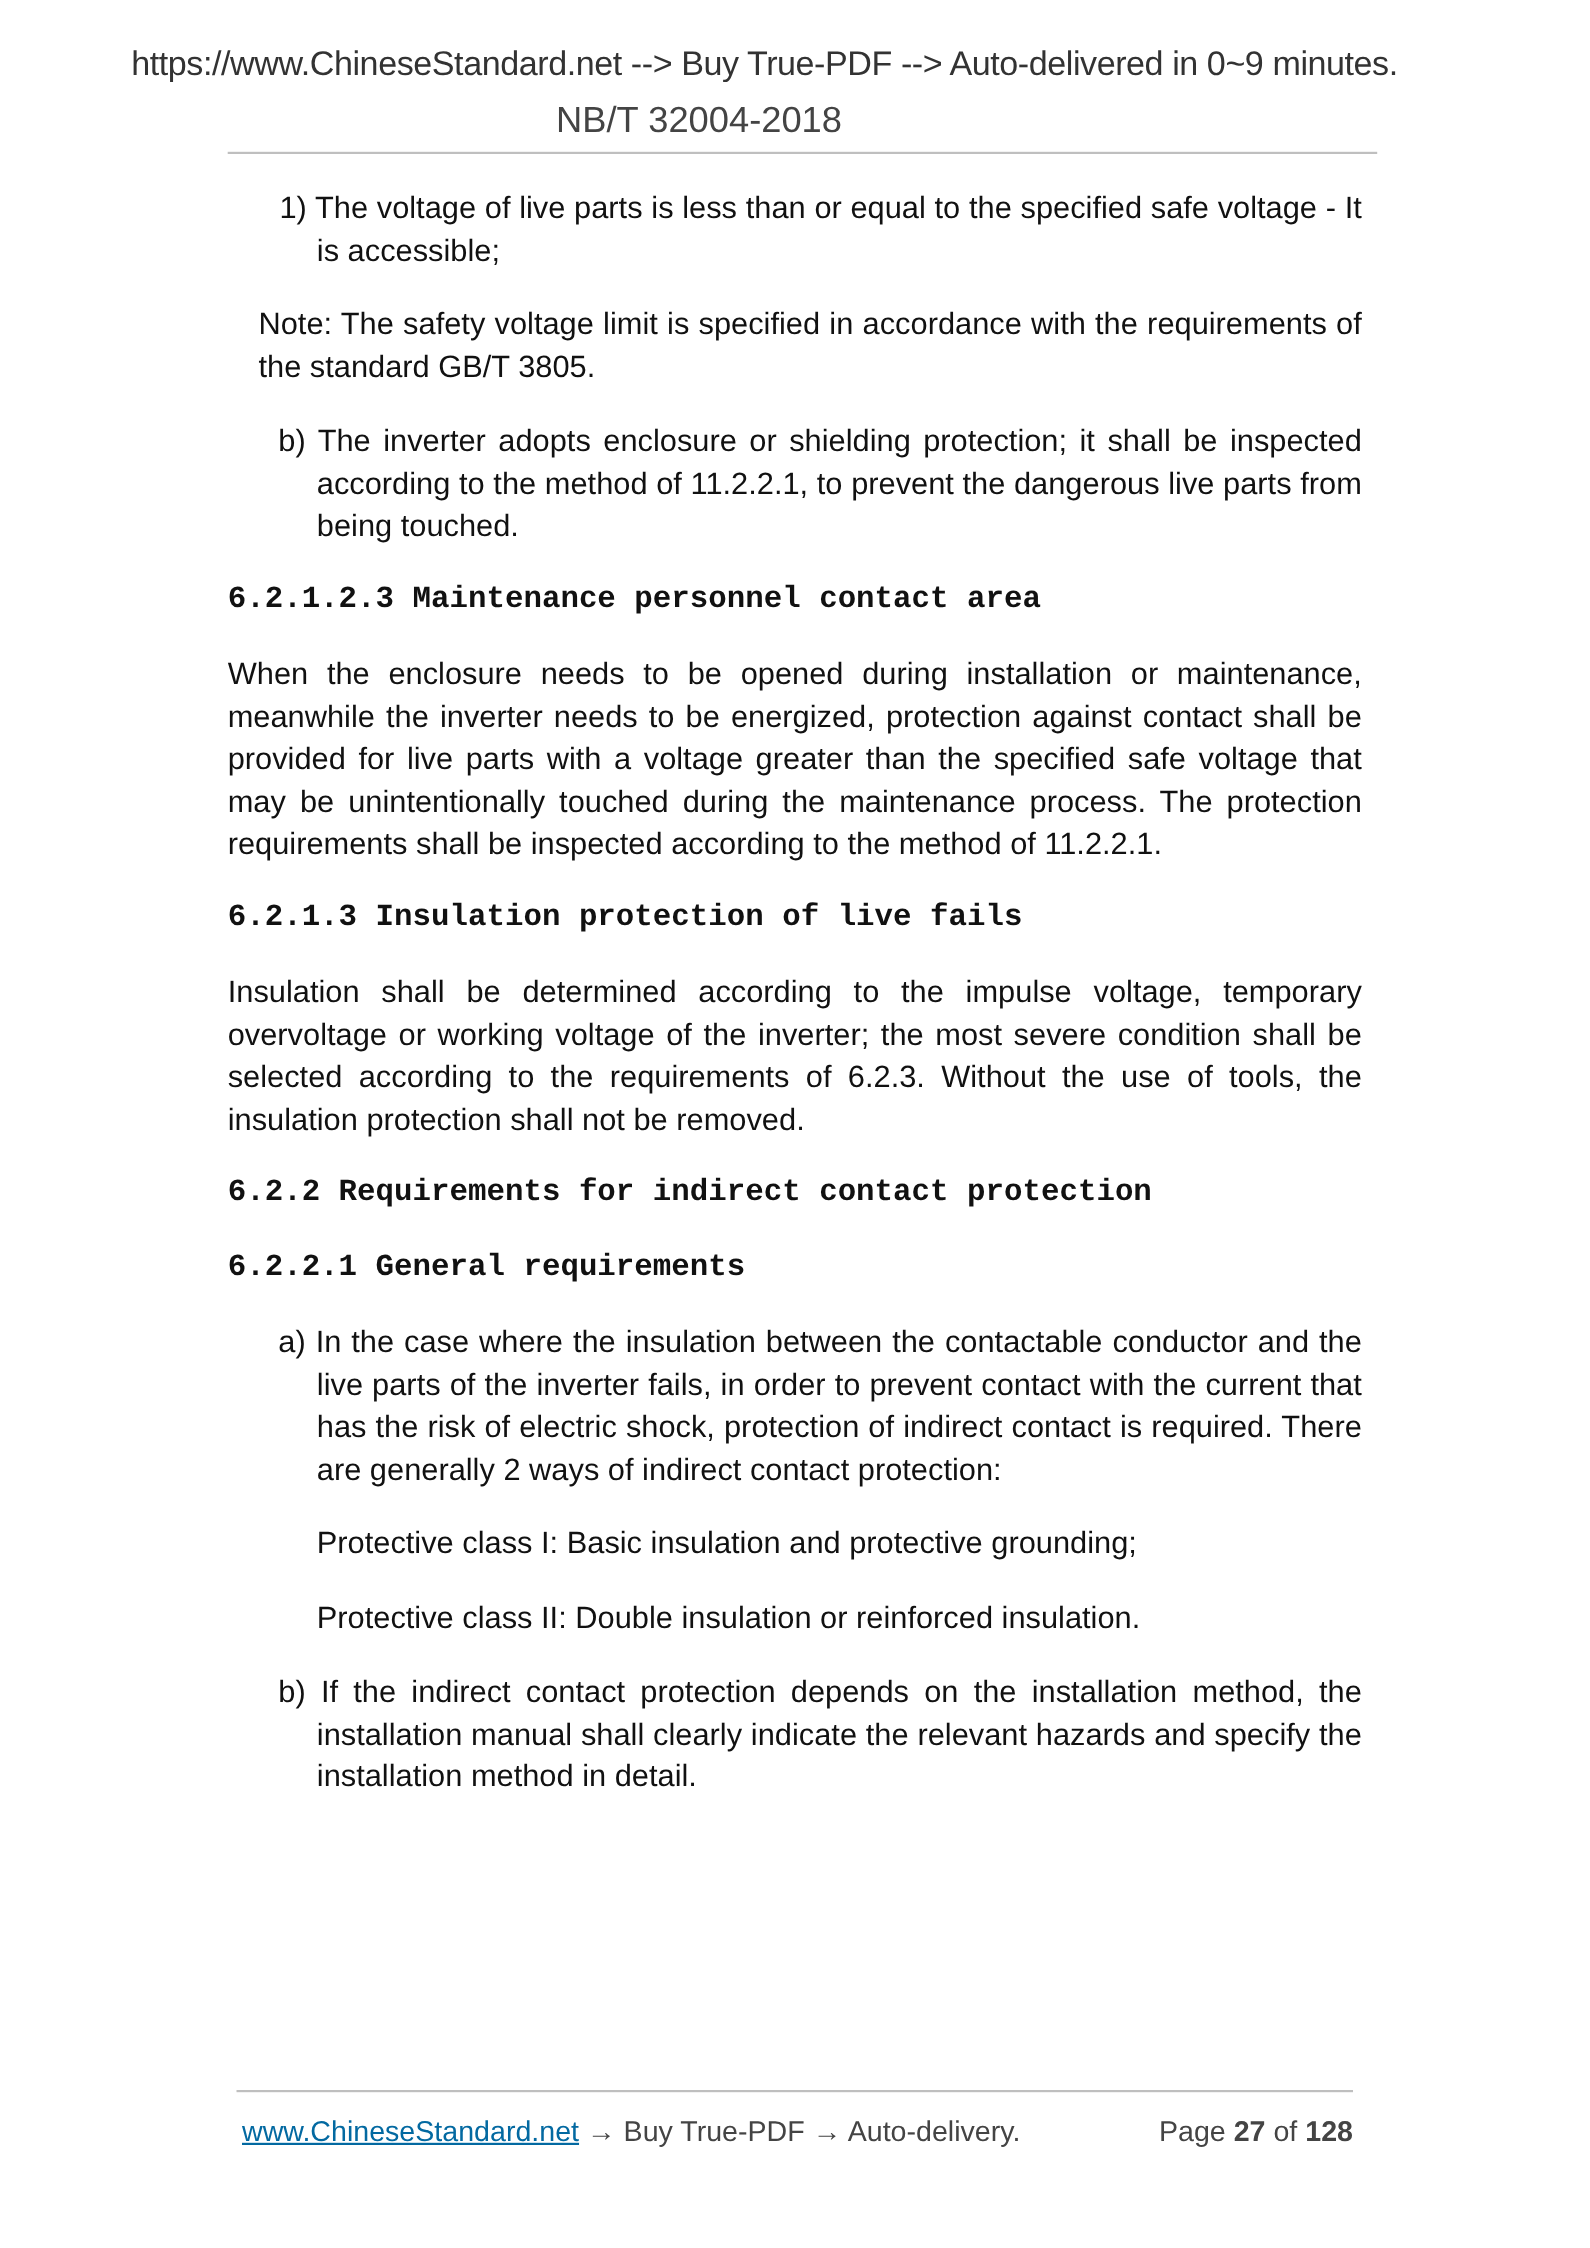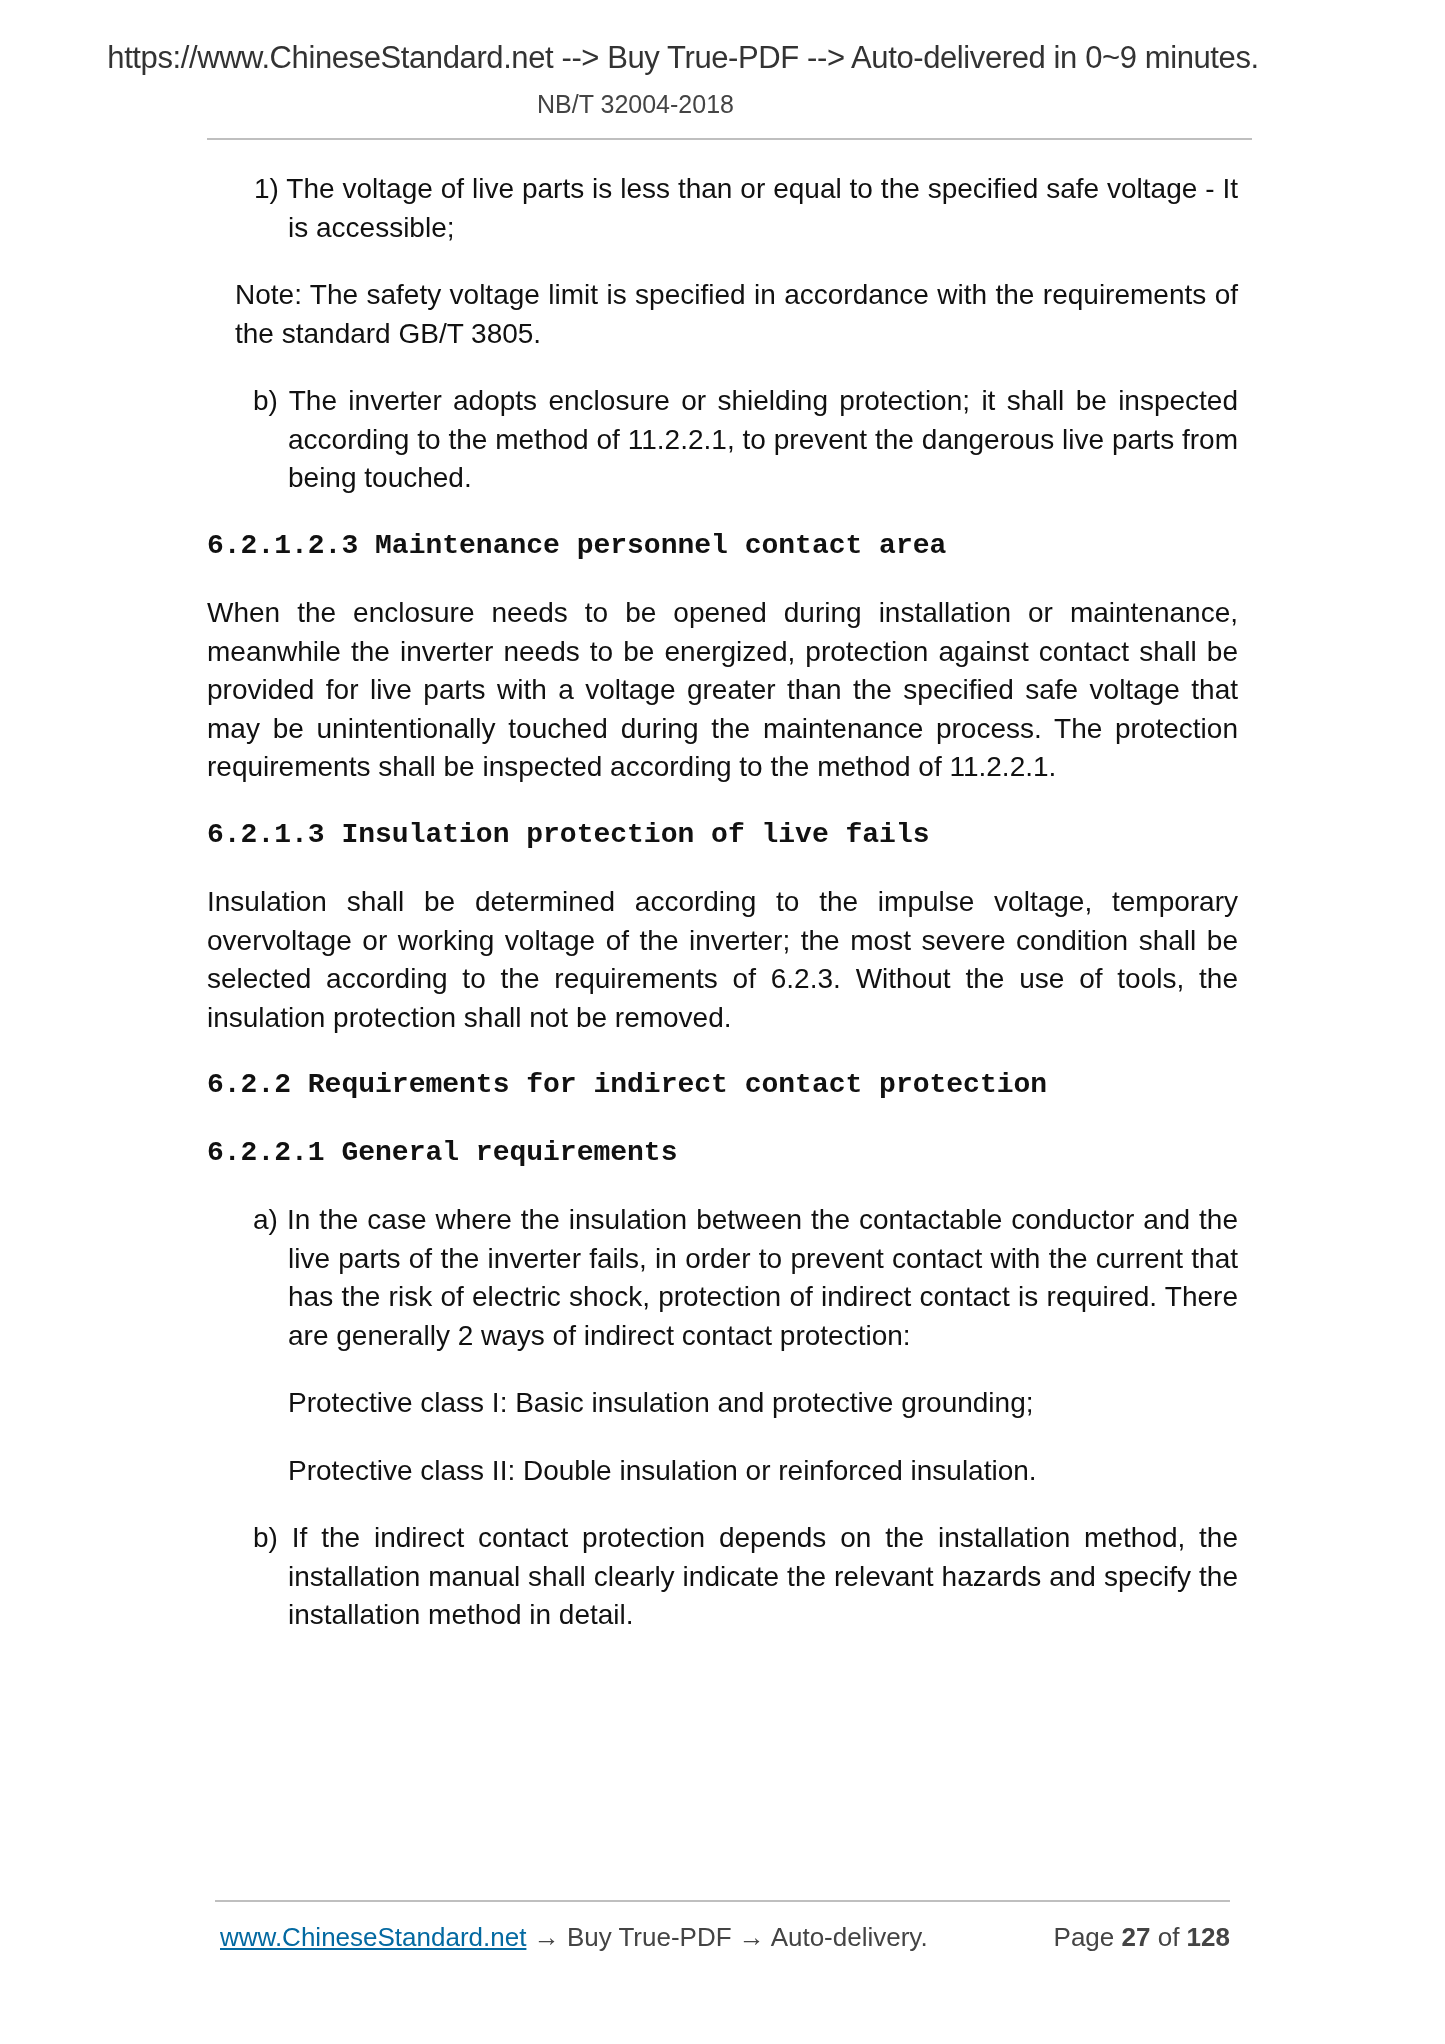--- a/index.html
+++ b/index.html
@@ -2,25 +2,25 @@
 <html><head>
 <meta charset="utf-8">
 <style>
   html, body { margin: 0; padding: 0; background: #ffffff; }
   body {
     width: 1445px; height: 2044px; position: relative; overflow: hidden;
     font-family: "Liberation Sans", sans-serif; color: #111111;
   }
   .hdr-url {
     position: absolute; top: 40px; left: 0; width: 1366px; text-align: center;
-    font-size: 31px; color: #333333; letter-spacing: -0.4px;
+    font-size: 31px; color: #333333; letter-spacing: -0.4px; padding-left: 12px;
   }
   .hdr-std {
     position: absolute; top: 90px; left: 0; width: 1271px; text-align: center;
-    font-size: 25px; color: #444444;
+    font-size: 33px; color: #444444;
   }
   .hdr-rule {
     position: absolute; top: 138px; left: 207px; width: 1045px; height: 0;
     border-top: 2px solid #bfbfbf;
   }
   .content {
     position: absolute; top: 170px; left: 218px; width: 1020px;
     font-size: 28px; line-height: 38.5px;
   }
   .p { margin: 0 0 29px 0; text-align: justify; }

